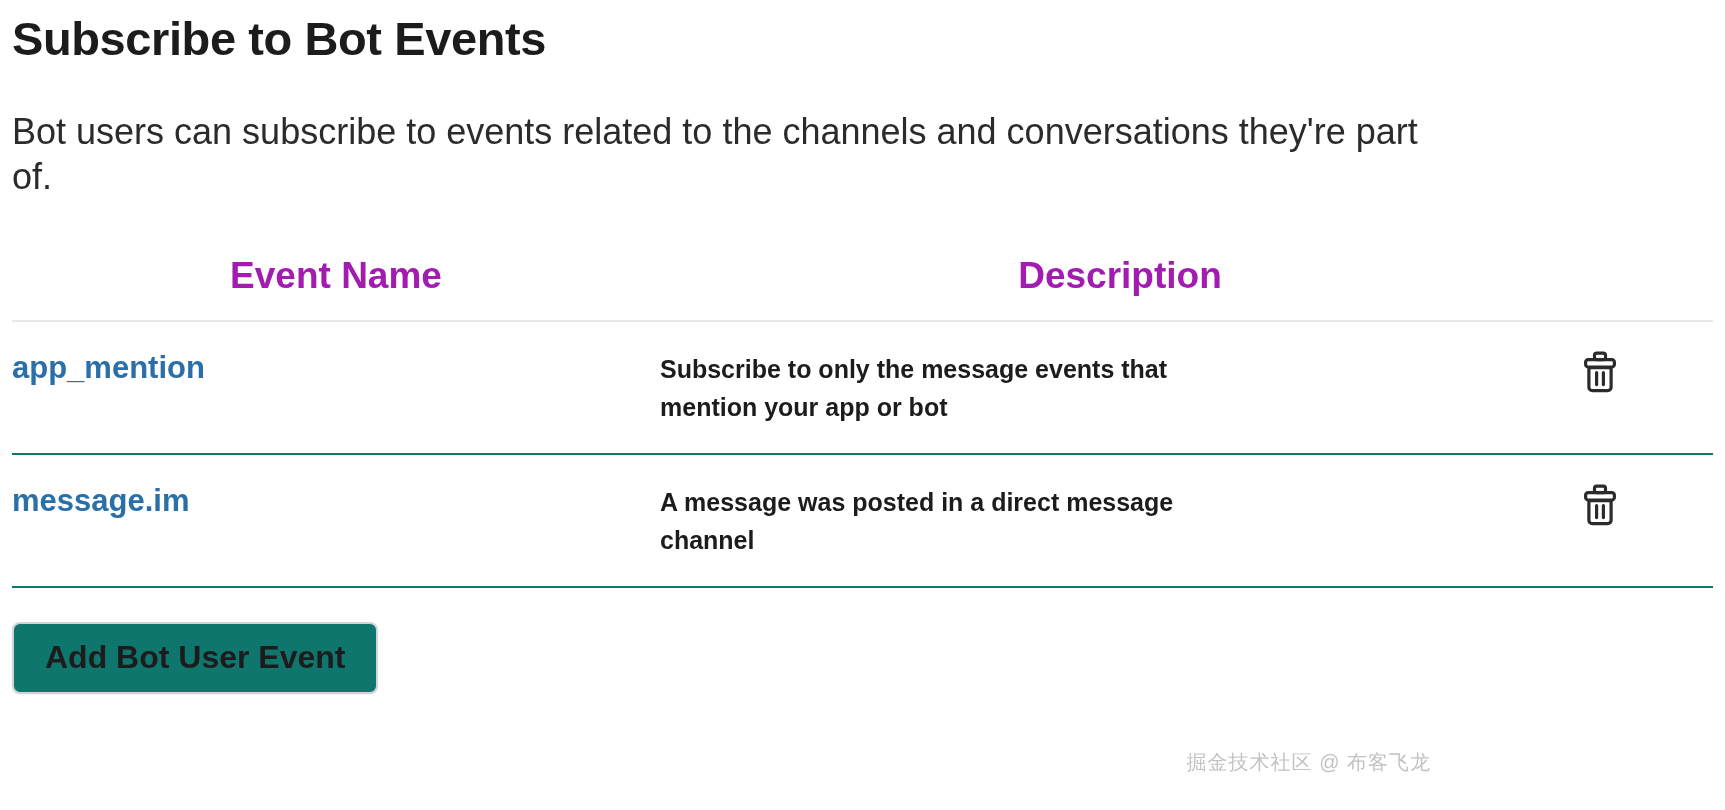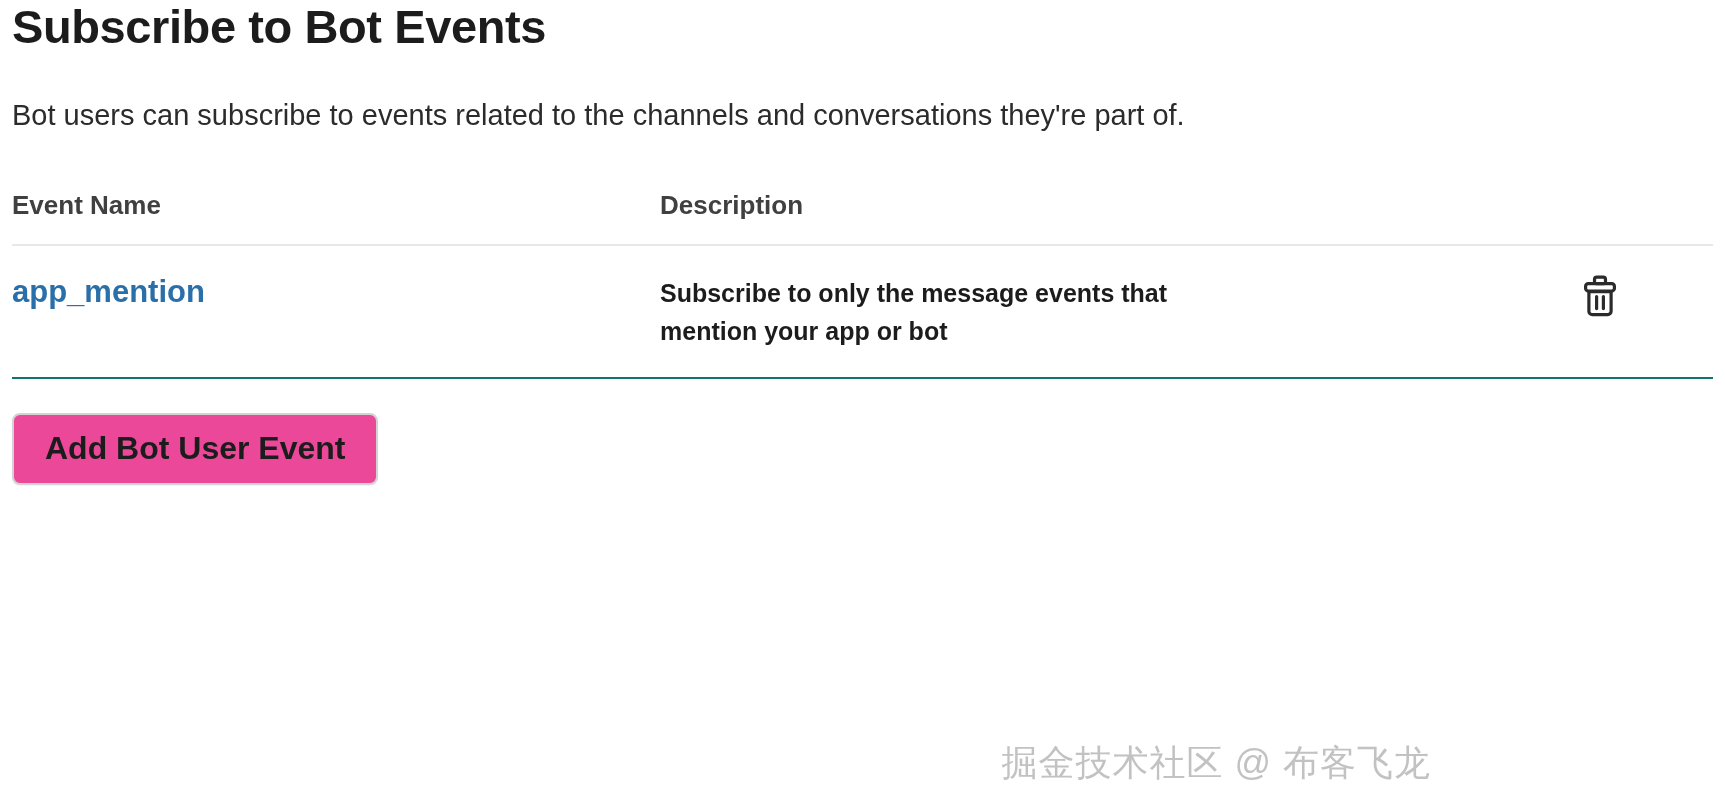--- a/index.html
+++ b/index.html
@@ -14,60 +14,60 @@
     font-family: "Liberation Sans", "DejaVu Sans", sans-serif;
     color: #1d1c1d;
     overflow: hidden;
     position: relative;
   }
 
   .page {
     position: relative;
     width: 1443px;
     height: 810px;
-    padding: 0 12px;
+    padding: 12px 12px;
   }
 
   
   .page-title {
     font-size: 47px;
     font-weight: 700;
     line-height: 1.05;
     letter-spacing: -0.4px;
     color: #1d1c1d;
     margin: 0;
     padding-top: 2px;
   }
 
   .page-subtitle {
-    font-size: 29px;
+    font-size: 36px;
     font-weight: 400;
     line-height: 1.25;
     color: #2b2b2b;
     margin: 0;
     padding-top: 46px;
   }
 
   
   .events-table {
     width: 100%;
     margin-top: 56px;
     border-collapse: collapse;
     table-layout: fixed;
   }
 
   .events-table col.col-name   { width: 648px; }
   .events-table col.col-desc   { width: 920px; }
   .events-table col.col-action { width: 133px; }
 
   .events-table th {
-    text-align: left;
-    font-size: 26px;
+    text-align: center;
+    font-size: 37px;
     font-weight: 600;
-    color: #404040;
+    color: #a21caf;
     padding: 0 0 23px 0;
     vertical-align: top;
   }
   .events-table thead tr {
     border-bottom: 2px solid #e8e8e8;
   }
 
   .events-table td {
     padding: 28px 0 27px 0;
     vertical-align: top;
@@ -107,34 +107,34 @@
 
   
   .add-event-btn {
     display: inline-block;
     margin-top: 34px;
     padding: 17px 31px 19px 31px;
     font-family: "Liberation Sans", "DejaVu Sans", sans-serif;
     font-size: 32px;
     font-weight: 700;
     color: #1d1c1d;
-    background: #ec4899;
+    background: #0f766e;
     border: 2px solid #d3d3d3;
     border-radius: 8px;
     box-shadow: 0 1px 2px rgba(0,0,0,0.06);
     cursor: pointer;
     line-height: 1;
   }
 
   
   .watermark {
     position: absolute;
     right: 12px;
-    bottom: 22px;
-    font-size: 36px;
+    bottom: 34px;
+    font-size: 20px;
     font-weight: 400;
     color: #c2c2c2;
     letter-spacing: 1px;
     white-space: nowrap;
     user-select: none;
   }
 </style>
 </head>
 <body>
 
@@ -174,20 +174,41 @@
                 <rect x="5.6" y="9.6" width="28.8" height="7.4" rx="2.6" stroke="#2b2b2b" stroke-width="3.2"></rect>
                 <path d="M8.9 17.6 h22.2 v19.6 a3.4 3.4 0 0 1 -3.4 3.4 h-15.4 a3.4 3.4 0 0 1 -3.4 -3.4 z" stroke="#2b2b2b" stroke-width="3.2" stroke-linejoin="round"></path>
                 <line x1="16.6" y1="22.6" x2="16.6" y2="34.6" stroke="#2b2b2b" stroke-width="3.2" stroke-linecap="round"></line>
                 <line x1="23.4" y1="22.6" x2="23.4" y2="34.6" stroke="#2b2b2b" stroke-width="3.2" stroke-linecap="round"></line>
               </svg>
             </span>
           </button>
         </td>
       </tr>
 
+      <tr>
+        <td>
+          <a href="#" class="event-link">message.im</a>
+        </td>
+        <td>
+          <div class="event-desc">A message was posted in a direct message channel</div>
+        </td>
+        <td class="cell-action">
+          <button class="trash-btn">
+            <span>
+              <svg width="40" height="44" viewBox="0 0 40 44" fill="none" xmlns="http://www.w3.org/2000/svg" aria-hidden="true">
+                <rect x="14.5" y="3.2" width="11" height="6.4" rx="2.2" stroke="#2b2b2b" stroke-width="3.2"></rect>
+                <rect x="5.6" y="9.6" width="28.8" height="7.4" rx="2.6" stroke="#2b2b2b" stroke-width="3.2"></rect>
+                <path d="M8.9 17.6 h22.2 v19.6 a3.4 3.4 0 0 1 -3.4 3.4 h-15.4 a3.4 3.4 0 0 1 -3.4 -3.4 z" stroke="#2b2b2b" stroke-width="3.2" stroke-linejoin="round"></path>
+                <line x1="16.6" y1="22.6" x2="16.6" y2="34.6" stroke="#2b2b2b" stroke-width="3.2" stroke-linecap="round"></line>
+                <line x1="23.4" y1="22.6" x2="23.4" y2="34.6" stroke="#2b2b2b" stroke-width="3.2" stroke-linecap="round"></line>
+              </svg>
+            </span>
+          </button>
+        </td>
+      </tr>
 
     </tbody>
   </table>
 
   <button class="add-event-btn">Add Bot User Event</button>
 
   <div class="watermark">掘金技术社区 @ 布客飞龙</div>
 
 </div>
 

